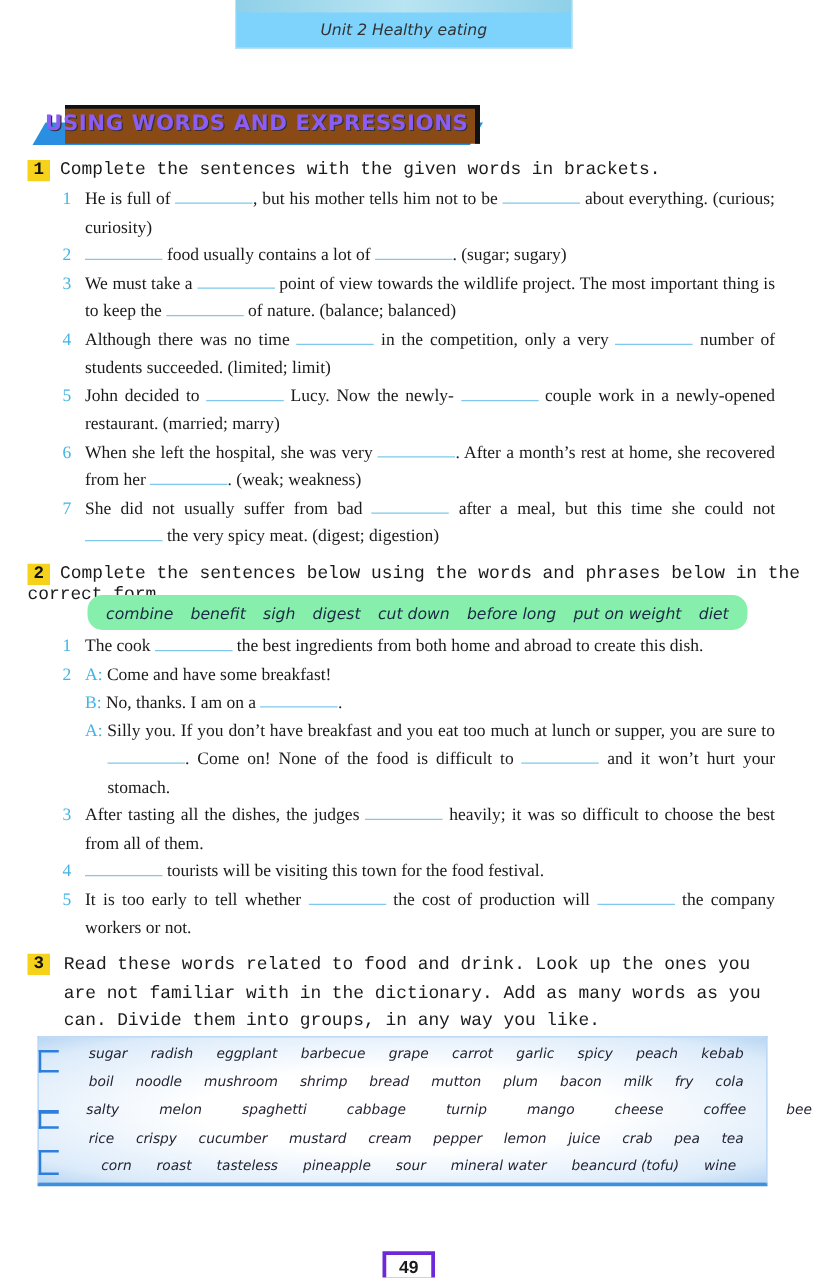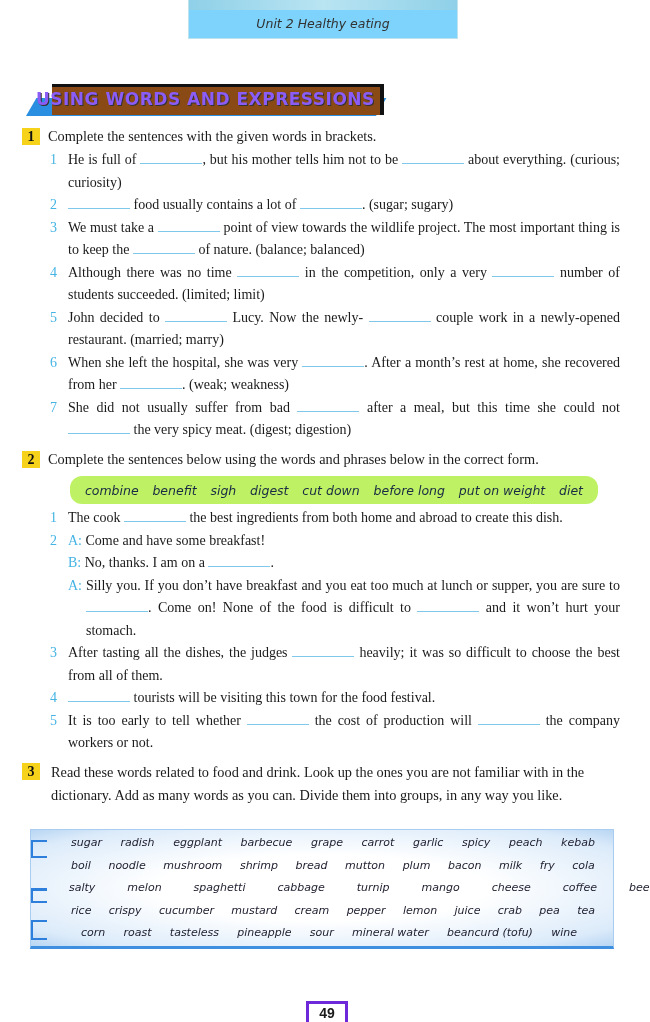--- a/index.html
+++ b/index.html
@@ -11,31 +11,31 @@
   .header-banner .title { text-align:center; font-family:"DejaVu Sans", sans-serif; font-style:italic;
          font-size:12.5px; color:#333; margin-top:6px; }
   .section-banner { position:absolute; left:26px; top:82px; width:360px; height:34px; }
   .section-banner .blue { position:absolute; left:0; top:16px; width:350px; height:18px;
          background:#2a8fe0; transform:skewX(-30deg); transform-origin:bottom left; }
   .section-banner .brown { position:absolute; left:26px; top:2px; width:328px; height:28px;
          background:#8a4a16; border-right:4px solid #111; border-top:3px solid #111; }
   .section-banner .text { position:absolute; left:10px; top:7px; font-family:"DejaVu Sans", sans-serif;
          font-weight:bold; font-size:17px; color:#8b5cf6; letter-spacing:0.5px;
          text-shadow:1px 1px 0 #333; white-space:nowrap; }
-  .task { position:absolute; left:22px; font-family:Liberation Serif, serif; font-size:14.3px; color:#1a1a1a; }
+  .task { position:absolute; left:22px; font-family:Liberation Mono, monospace; font-size:14.3px; color:#1a1a1a; }
   .task .num { display:inline-block; background:#f6d21a; color:#111; font-weight:bold; width:18px; height:17px;
          text-align:center; line-height:17px; margin-right:8px; font-size:14px; }
   .task .instr { display:inline; }
   .task3 { width:605px; line-height:22.5px; }
   .items { position:absolute; left:50px; width:570px; font-size:14px; line-height:22.5px; }
   .item { position:relative; padding-left:18px; text-align:justify; }
   .item .n { position:absolute; left:0; top:0; color:#45b4e4; }
   .blank { display:inline-block; width:62px; border-bottom:1px solid #7fc8ec; height:12px; vertical-align:baseline; }
   .spk { color:#45b4e4; }
-  .wordbox { position:absolute; left:70px; top:476px; width:528px; height:28px; background:#bef264;
+  .wordbox { position:absolute; left:70px; top:476px; width:528px; height:28px; background:#86efac;
          border-radius:12px; display:flex; justify-content:space-around; align-items:center;
          font-family:"DejaVu Sans", sans-serif; font-style:italic; font-size:12.5px; color:#1a2a44; padding:0 8px; box-sizing:border-box; }
   .vocab { position:absolute; left:30px; top:829px; width:582px; height:116px;
          background:radial-gradient(ellipse at center,#ffffff 40%,#dcebfa 85%,#b8d6f3 100%);
          border:1px solid #a8cdf0; border-bottom:3px solid #3f8fe0; }
   .vocab .row { display:flex; justify-content:space-between; padding:0 18px 0 40px; height:22.5px; line-height:22.5px;
          font-family:"DejaVu Sans", sans-serif; font-style:italic; font-size:11px; color:#223; }
   .vocab .row span { white-space:nowrap; }
   .vocab .deco { position:absolute; width:14px; border:2px solid #2e7fdc; border-right:none; }
   .pagenum { position:absolute; left:306px; top:1001px; width:36px; height:18px; border:3px solid #6d28d9;
@@ -151,21 +151,21 @@
       <span>cucumber</span>
       <span>mustard</span>
       <span>cream</span>
       <span>pepper</span>
       <span>lemon</span>
       <span>juice</span>
       <span>crab</span>
       <span>pea</span>
       <span>tea</span>
   </div>
-  <div class="row" style="padding-left:50px;padding-right:36px;gap:16px;">
+  <div class="row" style="padding-left:50px;padding-right:24px;gap:16px;">
     <span>corn</span>
       <span>roast</span>
       <span>tasteless</span>
       <span>pineapple</span>
       <span>sour</span>
       <span>mineral water</span>
       <span>beancurd (tofu)</span>
       <span>wine</span>
   </div>
 </div>

